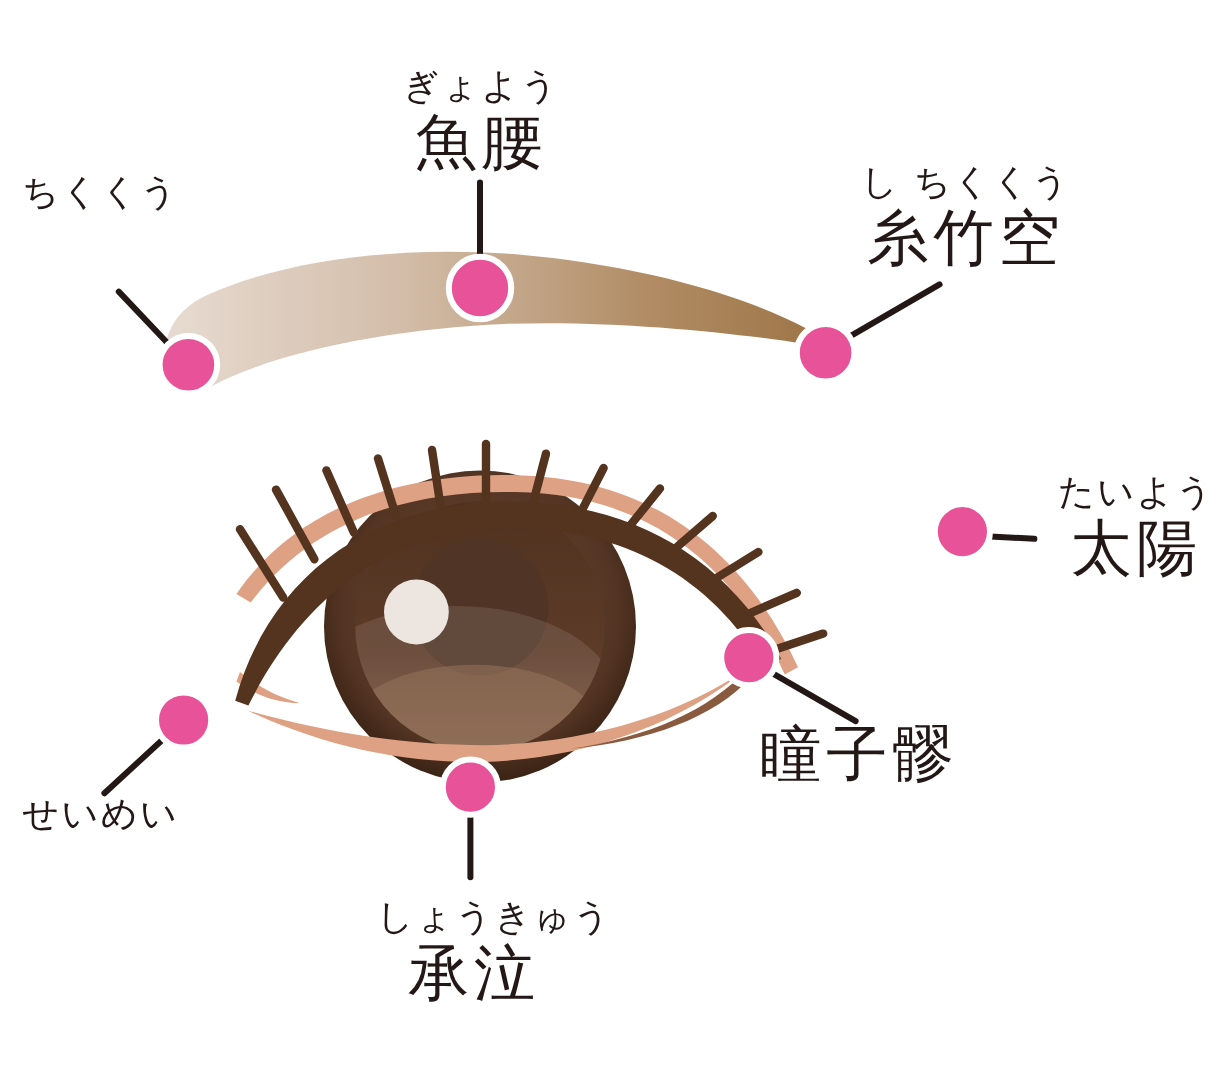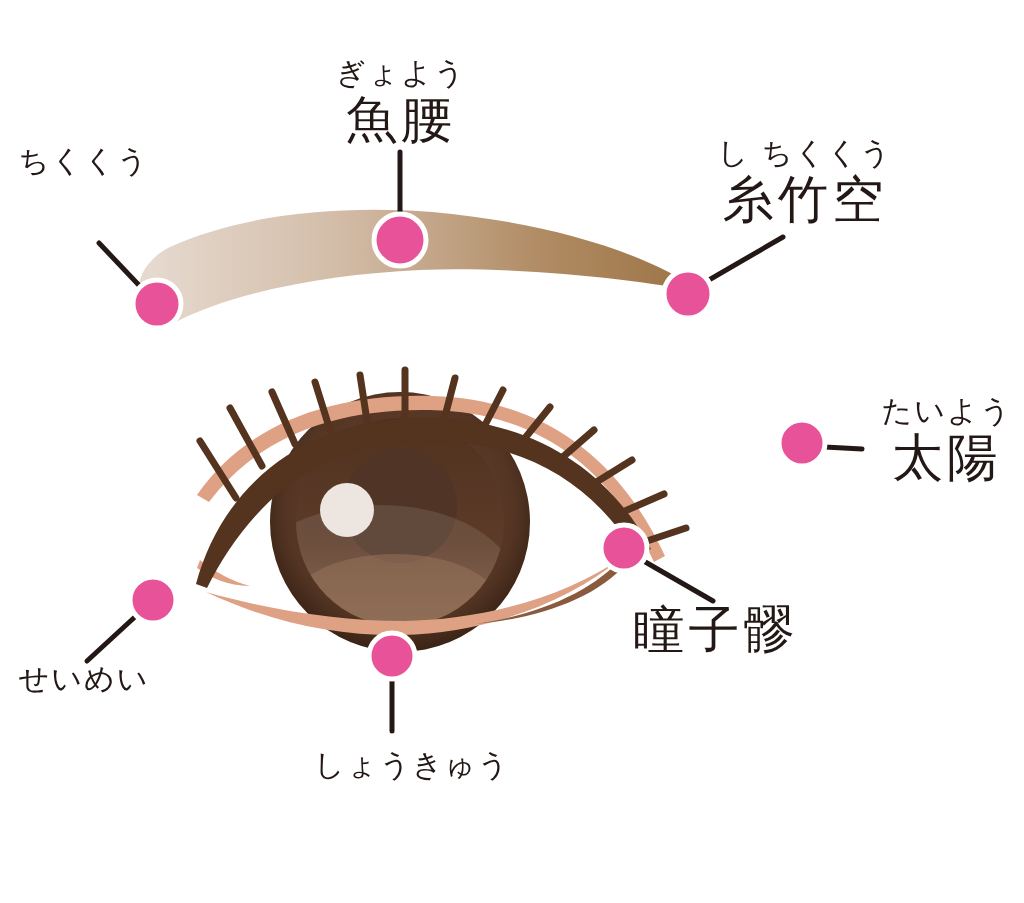--- a/index.html
+++ b/index.html
@@ -168,15 +168,16 @@
   <div class="label label-doshiryo">
     <div class="kanji">瞳子髎</div>
   </div>
 
   <div class="label label-seimei">
     <div class="furigana">せいめい</div>
   </div>
 
   <div class="label label-shokyu">
     <div class="furigana">しょうきゅう</div>
+    <div class="kanji">承泣</div>
   </div>
 
 </div>
 
 </body></html>

